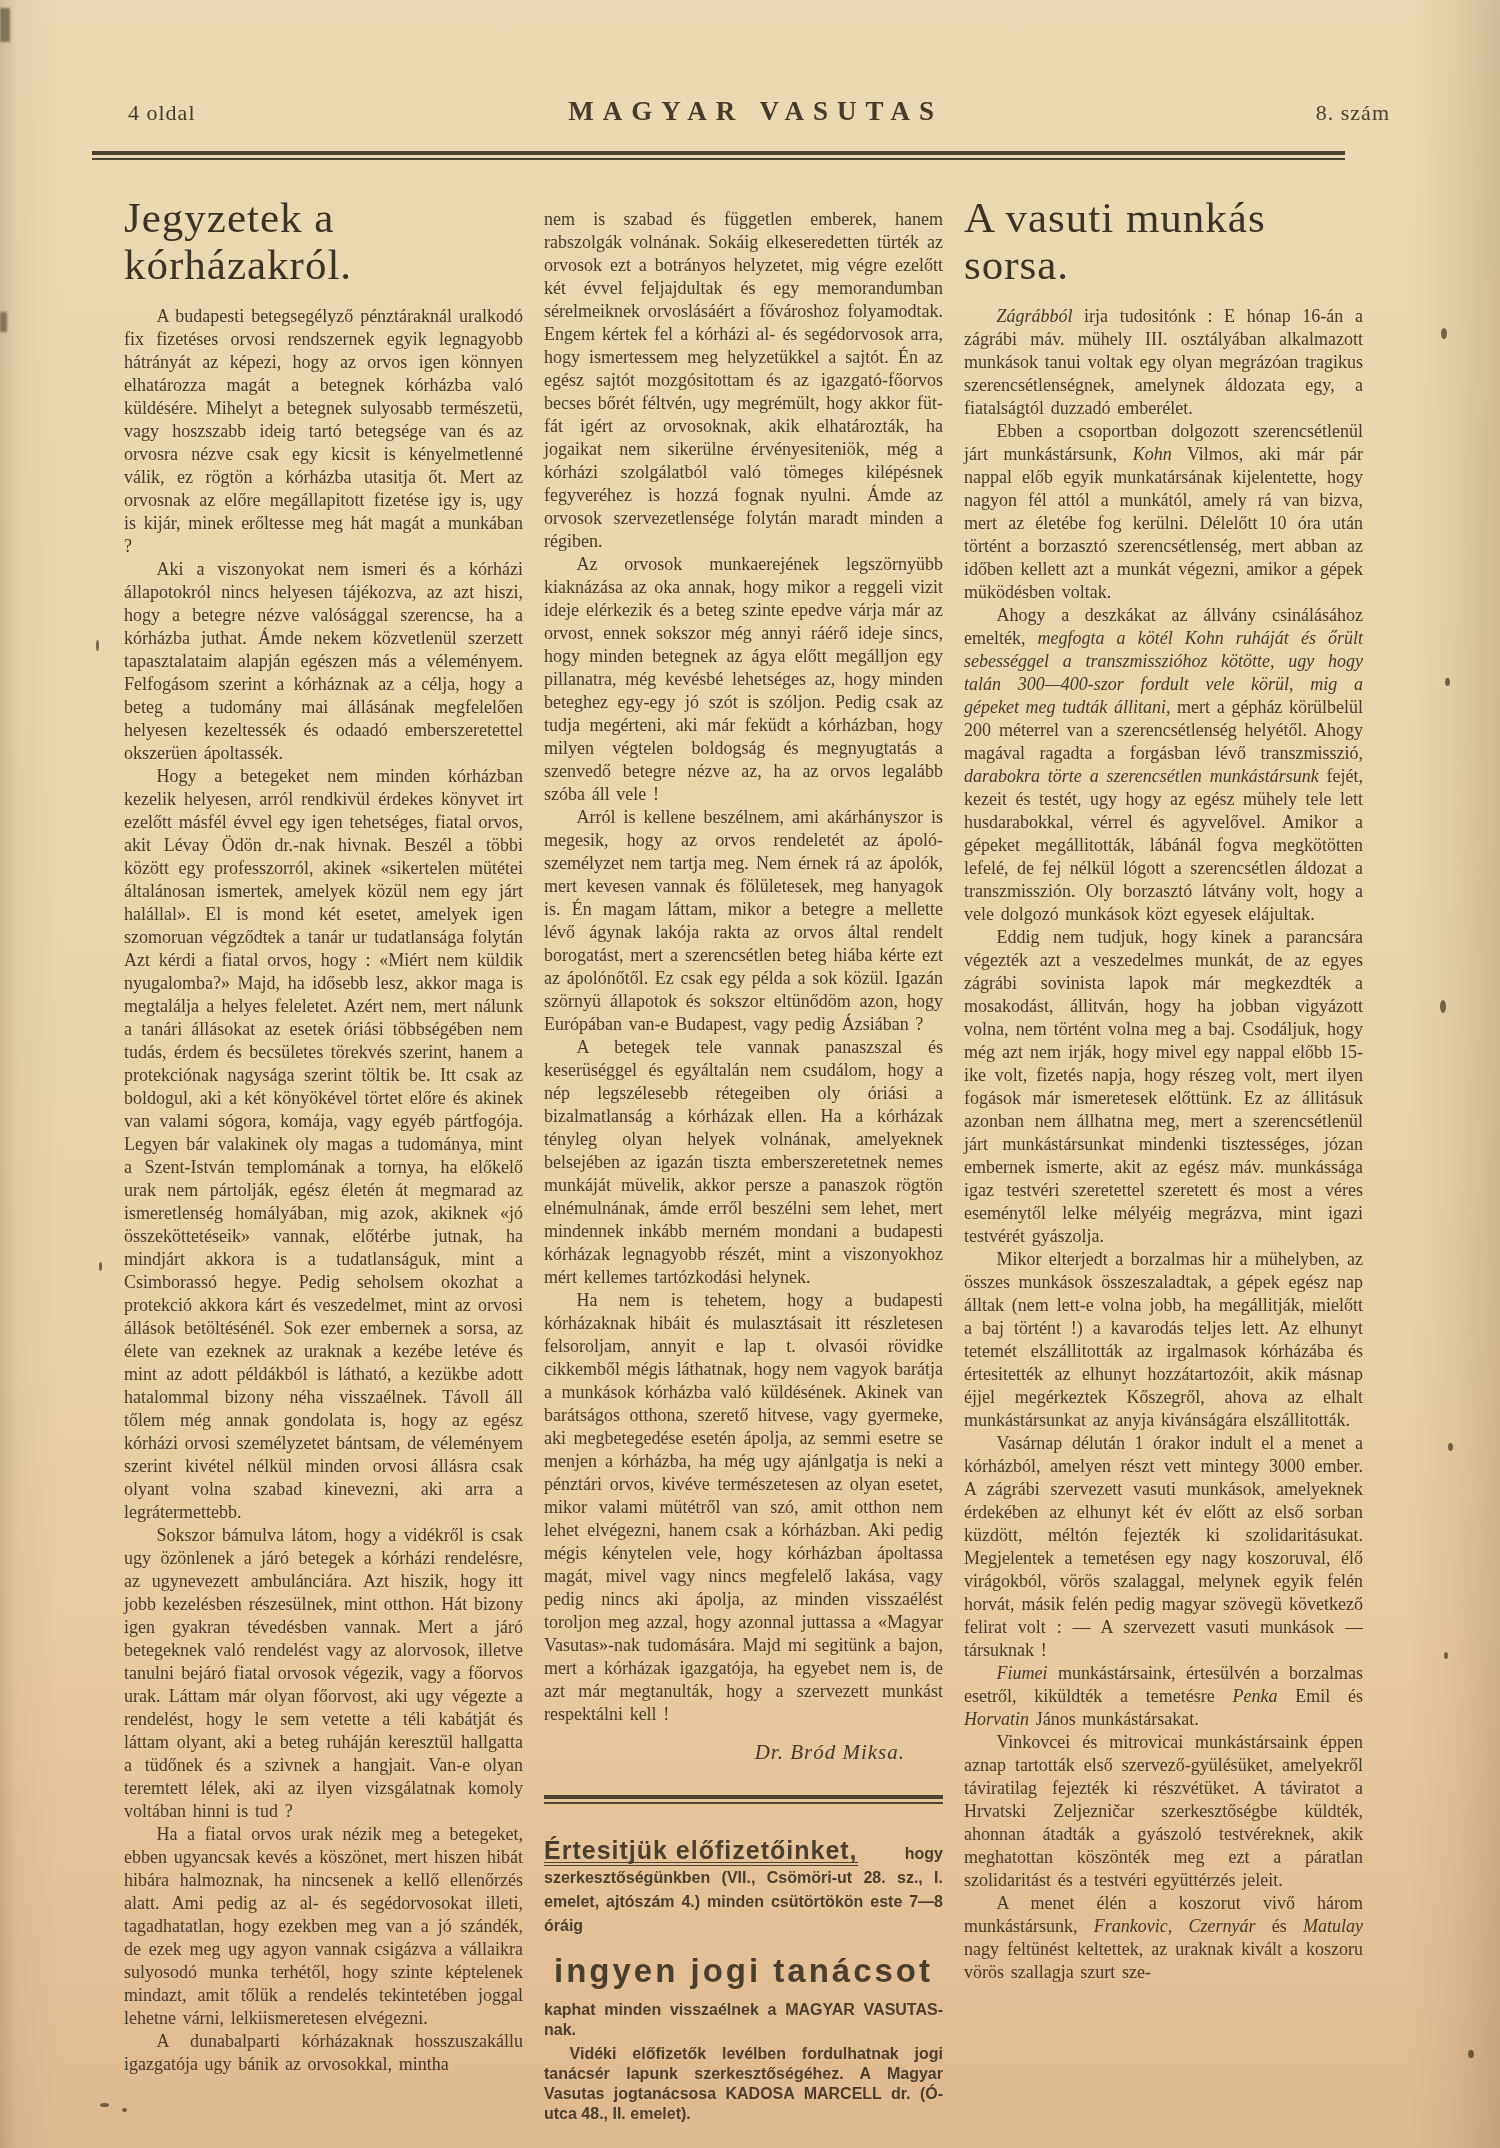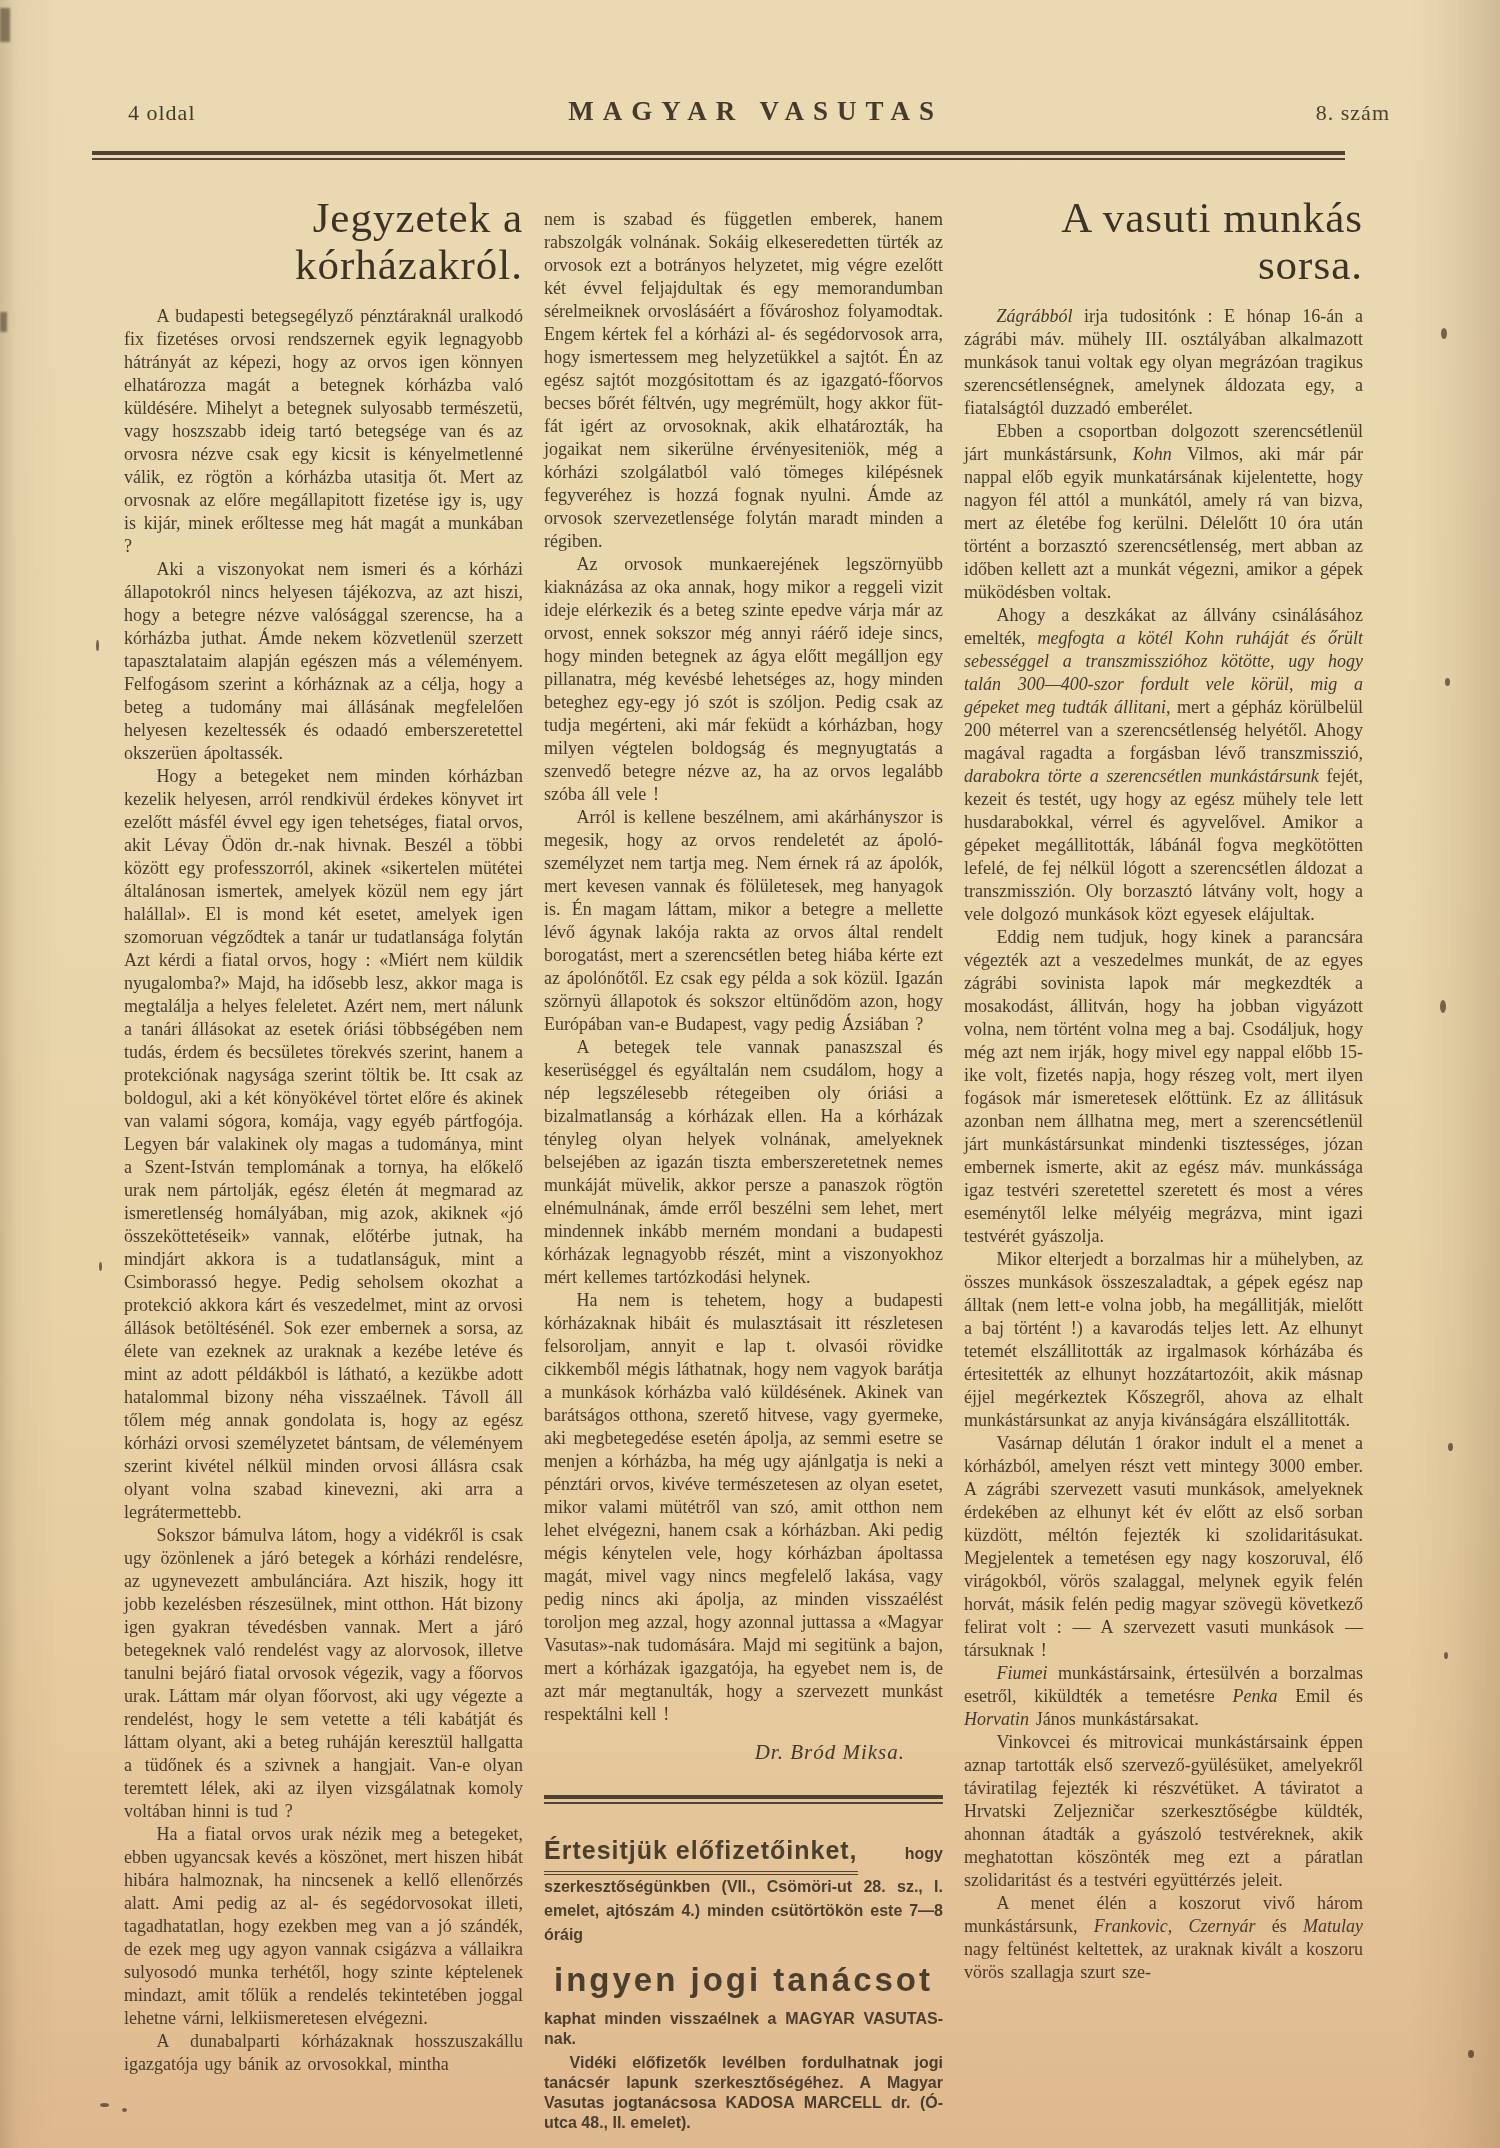--- a/index.html
+++ b/index.html
@@ -15,30 +15,30 @@
   
   .header{position:absolute;top:96px;left:128px;right:110px;display:flex;align-items:baseline;}
   .pageno{font-size:22px;letter-spacing:1px;white-space:nowrap;}
   .masthead{flex:1;text-align:center;font-size:27px;font-weight:bold;letter-spacing:9px;white-space:nowrap;}
   .issueno{font-size:22px;letter-spacing:1px;white-space:nowrap;color:#4c4133;}
   .rule2{border-top:4px solid #4d4334;border-bottom:2px solid #4d4334;height:3px;}
   .header-rule{position:absolute;top:151px;left:92px;width:1253px;}
   
   .columns{position:absolute;top:168px;left:124px;display:flex;gap:21px;align-items:flex-start;}
   .col{width:399px;}
-  .headline{font-size:43px;font-weight:normal;text-align:right;letter-spacing:1px;color:#3c3327;margin:26px 0 16px 0;line-height:1.1;}
+  .headline{font-size:43px;font-weight:normal;text-align:left;letter-spacing:1px;color:#3c3327;margin:26px 0 16px 0;line-height:1.1;}
   .para{font-size:18px;line-height:23px;margin:0;text-align:justify;text-indent:1.8em;word-spacing:.12em;}
   .para.cont{text-indent:0;}
   .col-mid{padding-top:40px;}
   .signature{font-style:italic;font-size:21px;text-align:right;padding-right:38px;margin-top:14px;letter-spacing:1px;}
   .mid-rule{margin-top:30px;}
   
   .notice{margin-top:34px;font-family:"Liberation Sans","DejaVu Sans",sans-serif;color:#4a3f2f;}
   .notice-head{margin:0;line-height:24px;text-align:justify;}
-  .notice-lead{display:inline-block;font-size:25px;font-weight:bold;letter-spacing:1px;border-bottom:4px double #4d4334;padding-bottom:9px;margin-right:21px;}
+  .notice-lead{display:inline-block;font-size:25px;font-weight:bold;letter-spacing:1px;border-bottom:4px double #4d4334;padding-bottom:0;margin-right:21px;}
   .notice-small{font-size:16px;font-weight:bold;line-height:20px;margin-top:46px;}
   .notice-highlight{text-align:center;font-size:33px;font-weight:bold;letter-spacing:3px;margin:14px 0 10px 0;}
   .notice-line{margin:0;font-size:16px;font-weight:bold;line-height:20px;text-align:justify;}
   .notice-line.indent{text-indent:1.6em;margin-top:4px;}
   .bottom-rule{margin-top:26px;}
   
   .speck{position:absolute;background:rgba(55,40,25,.65);border-radius:50%;}
   .smudge{position:absolute;background:rgba(50,38,24,.5);filter:blur(1px);}
   i{font-style:italic;}
 </style>

